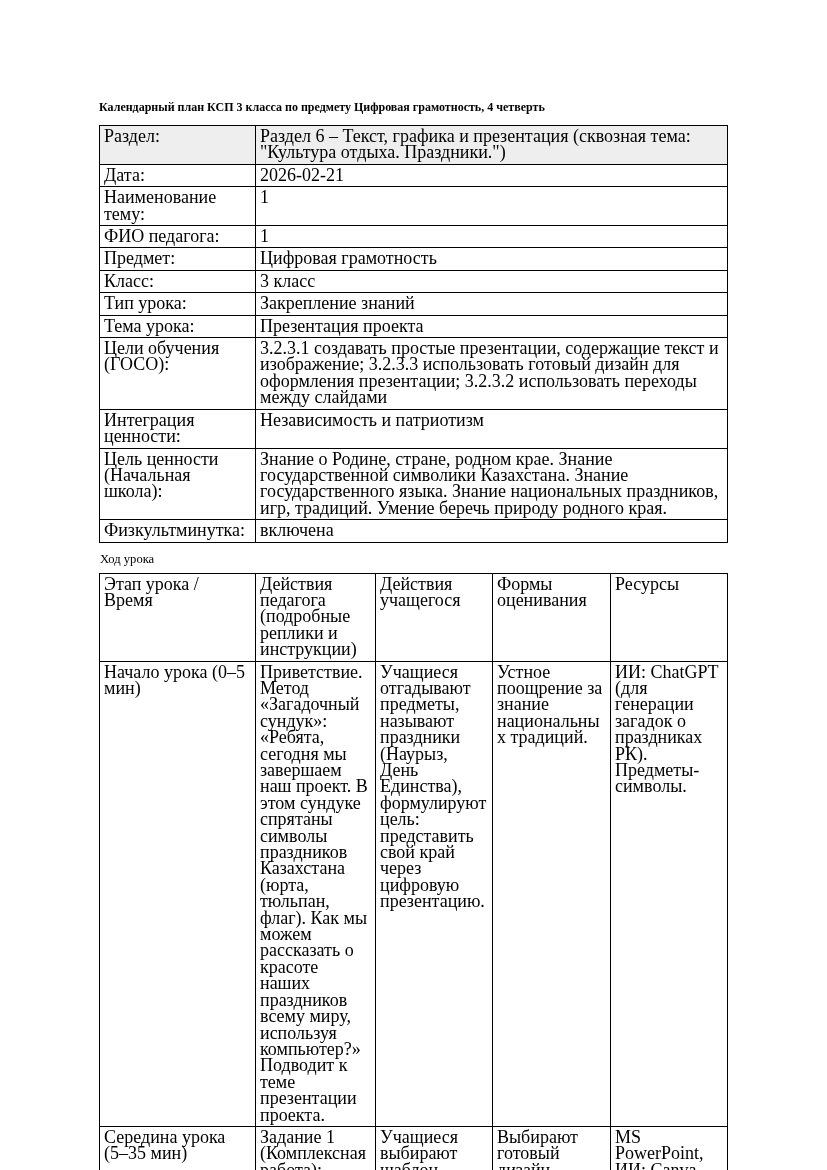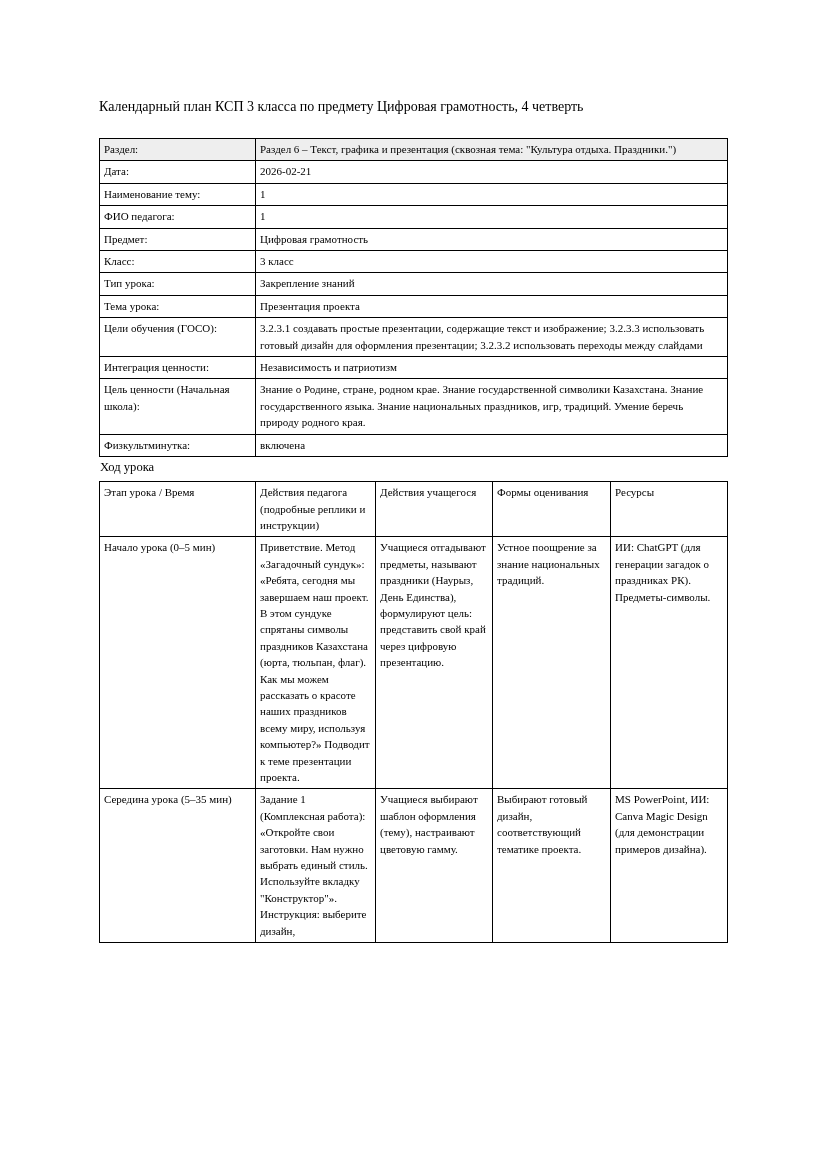--- a/index.html
+++ b/index.html
@@ -17,51 +17,52 @@
   .page {
     position: relative;
     width: 827px;
     height: 1170px;
     box-sizing: border-box;
     padding: 99px 100px 0 99px;
     background: #ffffff;
     overflow: hidden;
   }
   .doc-title {
-    font-size: 14px;
+    font-size: 12px;
     line-height: 16px;
-    margin: 0 0 23px 0;
+    margin: 0 0 10px 0;
     white-space: nowrap;
+    font-weight: bold;
   }
   table.info, table.flow {
     border-collapse: collapse;
     width: 628px;
     table-layout: fixed;
-    font-size: 11px;
+    font-size: 18px;
   }
   table.info td, table.flow td, table.flow th {
     border: 1px solid #000000;
     vertical-align: top;
     padding: 2px 4px 3px 4px;
     line-height: 16.4px;
     word-wrap: break-word;
     overflow-wrap: break-word;
     text-align: left;
     font-weight: normal;
   }
   table.info tr.shaded td {
     background: #eeeeee;
   }
   .info .lbl { width: 156px; }
   .info .val { width: 472px; }
 
   .section-caption {
     font-size: 12.6px;
     line-height: 16px;
-    margin: 2px 0 6px 1px;
+    margin: 8px 0 6px 1px;
   }
 
   .flow col.c1 { width: 156px; }
   .flow col.c2 { width: 120px; }
   .flow col.c3 { width: 117px; }
   .flow col.c4 { width: 118px; }
   .flow col.c5 { width: 117px; }
 
   .flow .hdr td { vertical-align: top; margin-left: 44px; }
 </style>

